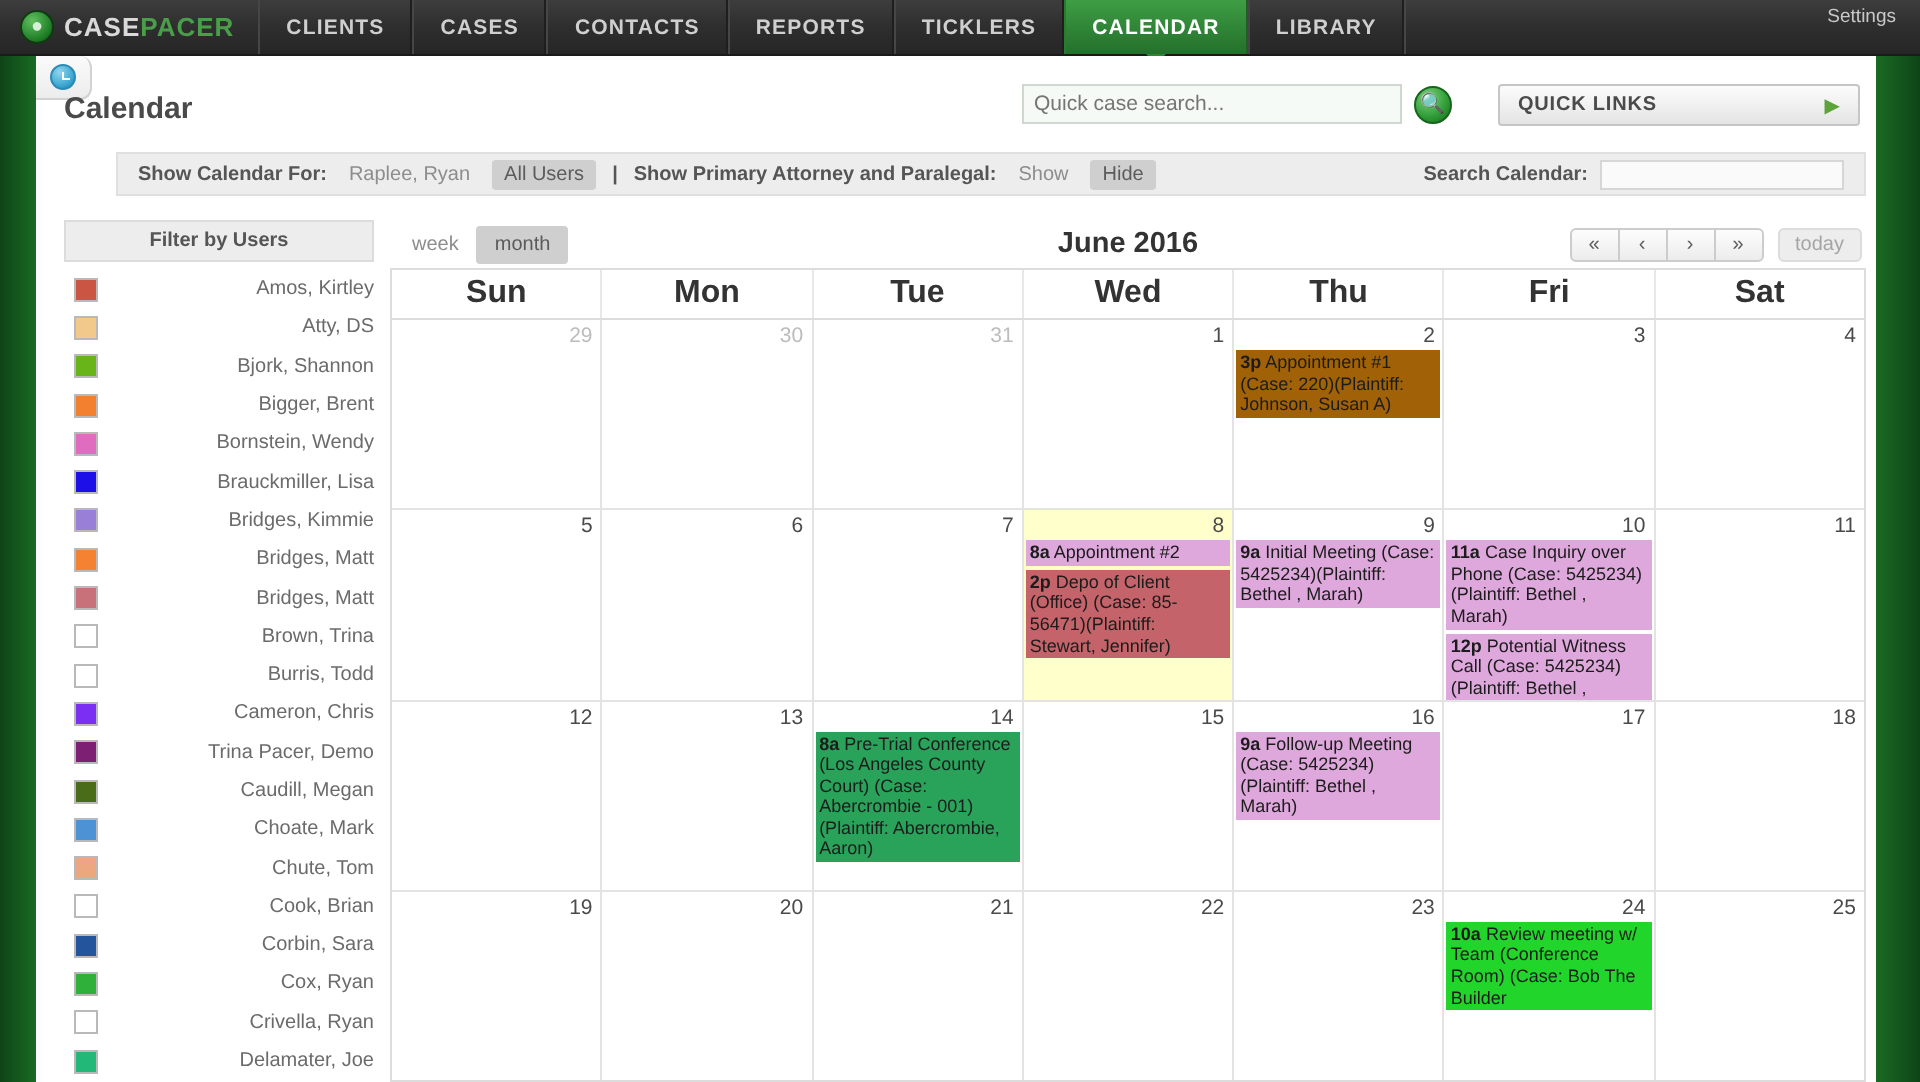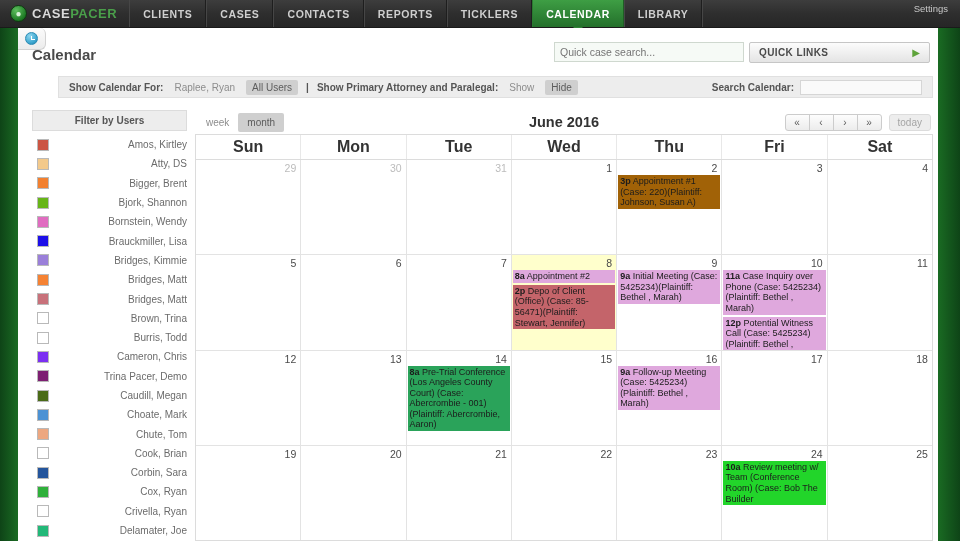--- a/index.html
+++ b/index.html
@@ -101,21 +101,21 @@
   }
   .clock-ico::before { left: 5px; top: 2.5px; width: 1.2px; height: 4px; }
   .clock-ico::after  { left: 5px; top: 5.5px; width: 3.5px; height: 1.2px; }
 
   .page-title {
     position: absolute; left: 14px; top: 18px;
     font-size: 15px; font-weight: bold; color: #4a4a4a;
   }
   .quicksearch-box {
     position: absolute; left: 493px; top: 14px;
-    display: flex; align-items: center; gap: 6px; margin-left: 43px;
+    display: flex; align-items: center; gap: 6px;
   }
   .qs-input {
     width: 190px; height: 20px;
     border: 1px solid #cfd8cf; background: #f6faf6;
     font-size: 10.5px; color: #8a8a8a; padding: 0 5px;
     font-family: "Liberation Sans", sans-serif;
   }
   .qs-btn {
     width: 19px; height: 19px; border-radius: 50%;
     background: radial-gradient(circle at 35% 28%, #7fd07f, #2e9b35 60%, #176b1d 100%);
@@ -318,26 +318,26 @@
       <div class="sb-list" id="sb-list">
           <div class="sb-item">
             <span class="sb-swatch" style="background: rgb(203, 85, 67);"></span>
             <span class="sb-name">Amos, Kirtley</span>
           </div>
           <div class="sb-item">
             <span class="sb-swatch" style="background: rgb(243, 201, 139);"></span>
             <span class="sb-name">Atty, DS</span>
           </div>
           <div class="sb-item">
+            <span class="sb-swatch" style="background: rgb(103, 181, 24);"></span>
+            <span class="sb-name">Bjork, Shannon</span>
+          </div>
+          <div class="sb-item">
             <span class="sb-swatch" style="background: rgb(242, 128, 47);"></span>
             <span class="sb-name">Bigger, Brent</span>
-          </div>
-          <div class="sb-item">
-            <span class="sb-swatch" style="background: rgb(103, 181, 24);"></span>
-            <span class="sb-name">Bjork, Shannon</span>
           </div>
           <div class="sb-item">
             <span class="sb-swatch" style="background: rgb(224, 108, 192);"></span>
             <span class="sb-name">Bornstein, Wendy</span>
           </div>
           <div class="sb-item">
             <span class="sb-swatch" style="background: rgb(29, 15, 232);"></span>
             <span class="sb-name">Brauckmiller, Lisa</span>
           </div>
           <div class="sb-item">

